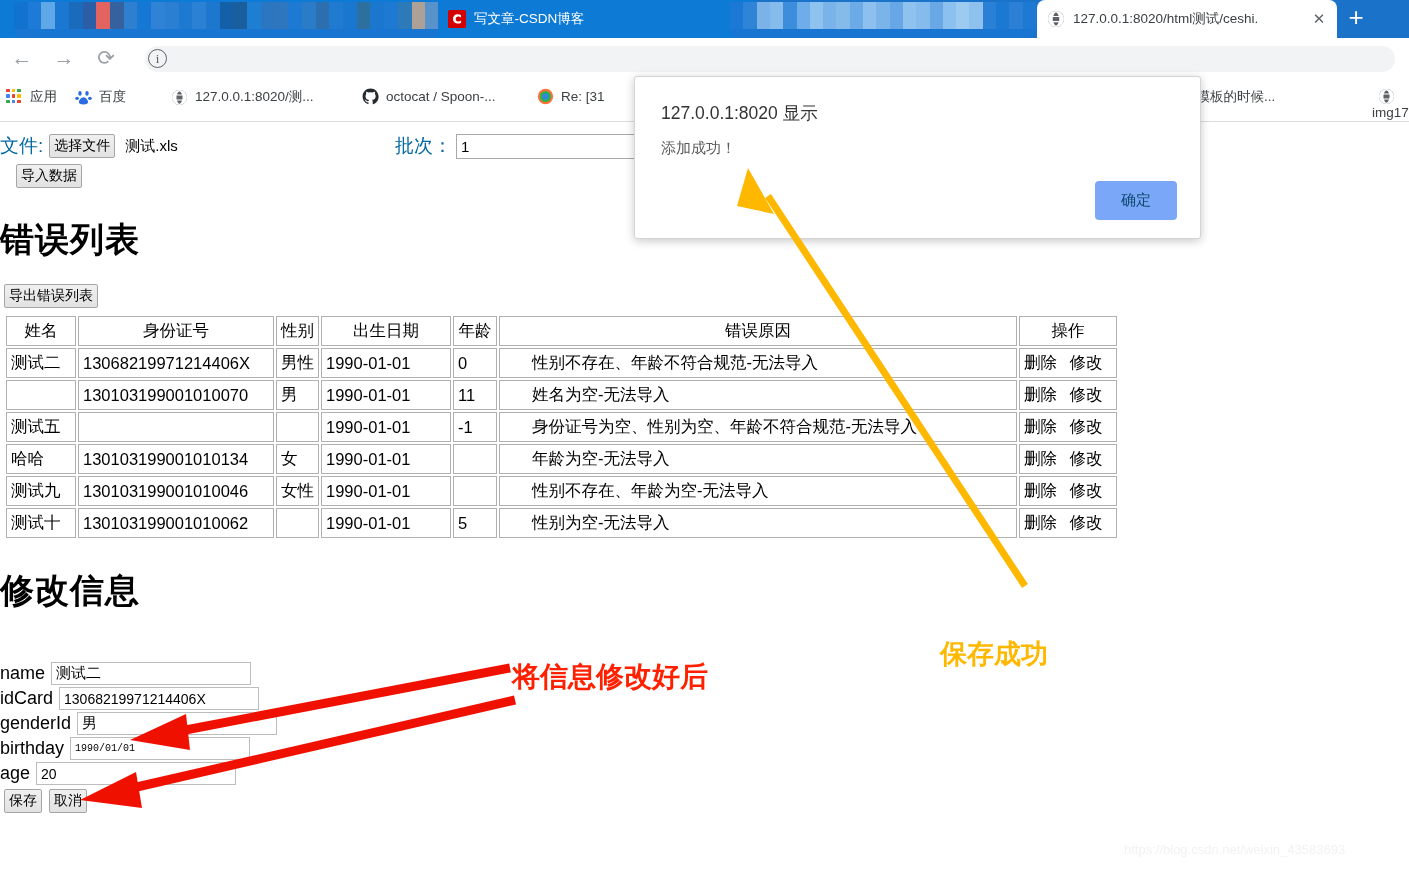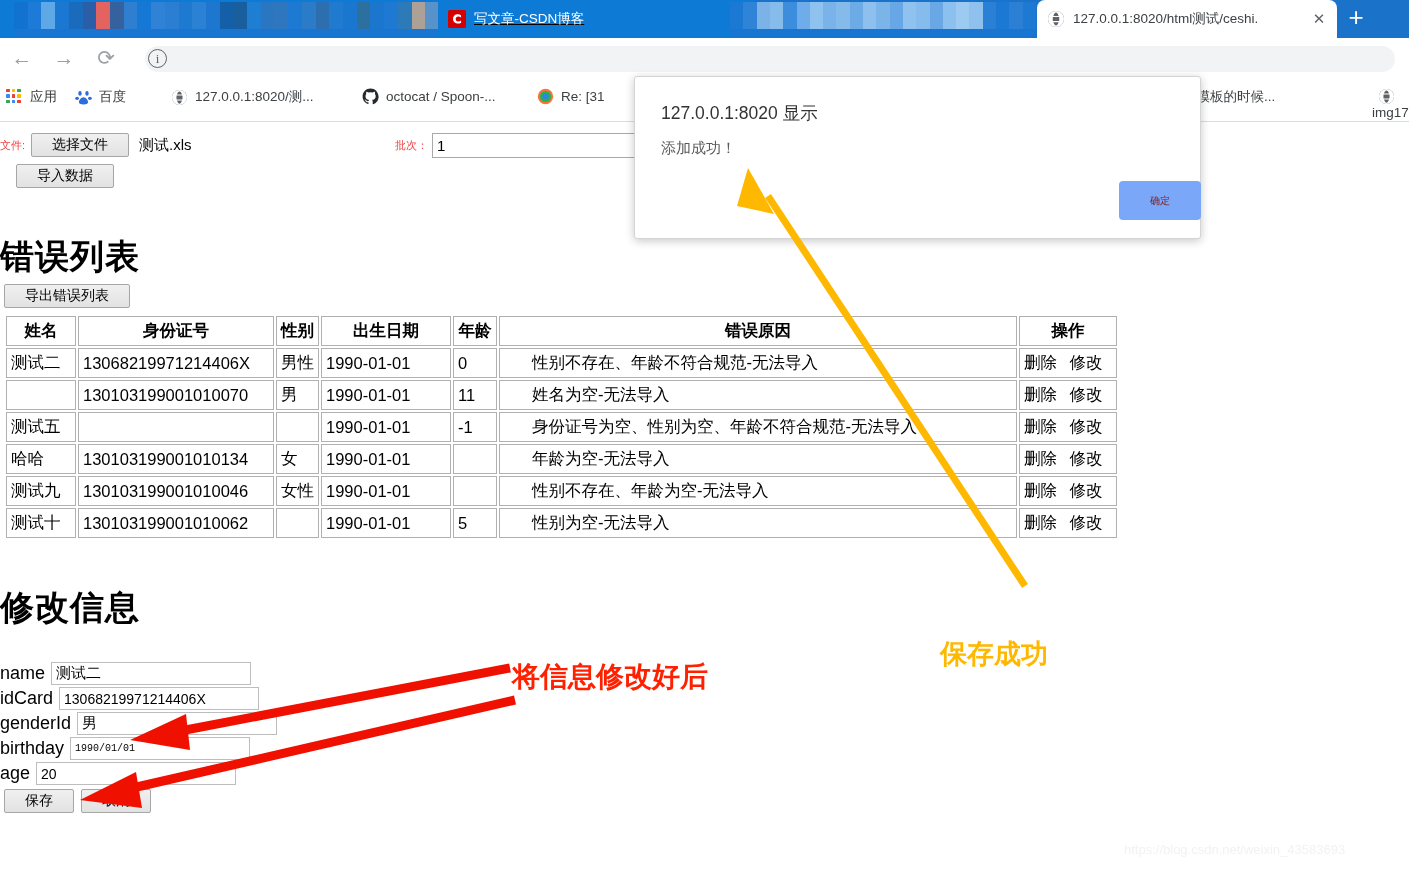--- a/index.html
+++ b/index.html
@@ -95,61 +95,60 @@
   .bm-ico { width: 17px; height: 17px; margin-right: 7px; flex: 0 0 17px; }
   .apps-grid { width: 15px; height: 15px; position: relative; }
   .apps-grid i {
     position: absolute; width: 3.6px; height: 3.6px; border-radius: 0.5px; display: block;
   }
 
   
   .page { position: absolute; top: 122px; left: 0; width: 1409px; height: 747px; background: #fff; }
 
   .row-file { position: absolute; left: 0; top: 11px; display: flex; align-items: center; }
-  .lbl { font-size: 11px; color: #ef4444; }
+  .lbl { font-size: 19px; color: #0369a1; }
   .btn-std {
     font-family: Liberation Serif, serif;
     font-size: 14px; color: #000;
     background: linear-gradient(#f0f0f0, #e2e2e2);
     border: 1px solid #a6a6a6; border-radius: 2px;
-    padding: 3px 20px; line-height: 16px; cursor: default;
+    padding: 3px 4px; line-height: 16px; cursor: default;
   }
   .filename { font-size: 15px; color: #000; margin-left: 10px; }
 
   .batch-wrap { position: absolute; left: 395px; top: 11px; display: flex; align-items: center; }
   .text-input {
     font-family: "Liberation Sans", sans-serif; font-size: 15px; color: #000;
     border: 1px solid #a9a9a9; background: #fff; padding: 2px 4px; outline: none;
   }
   #batch-input { width: 528px; height: 25px; margin-left: 4px; }
 
   .btn-import { position: absolute; left: 4px; top: 42px; margin-left: 12px; }
 
   .h2-title {
     position: absolute; font-weight: bold; color: #000;
     font-family: "Liberation Sans", "DejaVu Sans", sans-serif;
-    margin-top: 17px;
   }
   #err-title { left: 0; top: 95px; font-size: 34px; letter-spacing: 1px; }
   #edit-title { left: 0; top: 446px; font-size: 34px; letter-spacing: 1px; }
 
   .btn-export { position: absolute; left: 4px; top: 162px; }
 
   table.errtbl {
     position: absolute; left: 4px; top: 192px;
     border-collapse: separate; border-spacing: 2px;
     font-size: 16.5px; color: #000;
     background: transparent;
   }
   table.errtbl th, table.errtbl td {
     border: 1px solid #b0b0b0;
     padding: 1px 4px; height: 30px; vertical-align: middle;
     font-weight: normal; white-space: nowrap;
   }
-  table.errtbl th { font-weight: bold; }
+  table.errtbl th { font-weight: normal; }
   table.errtbl td.c-name { width: 70px; }
   table.errtbl td.c-id   { width: 196px; }
   table.errtbl td.c-gender { width: 42px; }
   table.errtbl td.c-birth  { width: 130px; }
   table.errtbl td.c-age    { width: 44px; }
   table.errtbl td.c-reason { width: 518px; padding-left: 32px; }
   table.errtbl td.c-op     { width: 98px; }
   .op-link { color: #000; }
 
   
@@ -177,23 +176,23 @@
   }
   .dlg-title {
     position: absolute; left: 26px; top: 24px;
     font-size: 17.5px; color: #333; font-family: "Liberation Sans", sans-serif;
   }
   .dlg-msg {
     position: absolute; left: 26px; top: 62px;
     font-size: 15px; color: #5a5a5a;
   }
   .dlg-ok {
-    position: absolute; left: 484px; top: 104px; width: 82px; height: 39px;
-    background: #7aa7f7; color: #7f1d1d; border: none; border-radius: 4px;
-    font-size: 10px; font-family: "Liberation Sans", sans-serif;
+    position: absolute; left: 460px; top: 104px; width: 82px; height: 39px;
+    background: #7aa7f7; color: #0c4a6e; border: none; border-radius: 4px;
+    font-size: 15px; font-family: "Liberation Sans", sans-serif;
     cursor: default;
   }
 
   
   .anno-svg { position: absolute; left: 0; top: 0; width: 1409px; height: 869px; pointer-events: none; z-index: 60; }
   .anno-text { position: absolute; font-weight: bold; white-space: nowrap; z-index: 61;
     font-family: "Liberation Sans", "DejaVu Sans", sans-serif; }
   #anno-red-text { left: 512px; top: 658px; font-size: 28px; color: #ff2000; }
   #anno-yellow-text { left: 940px; top: 636px; font-size: 27px; color: #ffb800; }
 
@@ -239,21 +238,21 @@
         <i class="px" style="left: 329.032px; width: 14.3097px; background: rgb(26, 119, 207); position: absolute; top: 2px; height: 28px; display: block;"></i>
         <i class="px" style="left: 342.742px; width: 14.3097px; background: rgb(45, 112, 159); position: absolute; top: 2px; height: 28px; display: block;"></i>
         <i class="px" style="left: 356.452px; width: 14.3097px; background: rgb(27, 118, 205); position: absolute; top: 2px; height: 28px; display: block;"></i>
         <i class="px" style="left: 370.161px; width: 14.3097px; background: rgb(29, 121, 209); position: absolute; top: 2px; height: 28px; display: block;"></i>
         <i class="px" style="left: 383.871px; width: 14.3097px; background: rgb(45, 122, 185); position: absolute; top: 2px; height: 28px; display: block;"></i>
         <i class="px" style="left: 397.581px; width: 14.3097px; background: rgb(173, 160, 150); position: absolute; top: 2px; height: 28px; display: block;"></i>
         <i class="px" style="left: 411.29px; width: 14.3097px; background: rgb(87, 146, 203); position: absolute; top: 2px; height: 28px; display: block;"></i>
         <i style="position: absolute; left: 0px; bottom: 0px; width: 100%; height: 9px; background: rgb(24, 118, 210); display: block; border-bottom-left-radius: 10px; border-bottom-right-radius: 10px;"></i>
       </div>
 
-    <div class="tab active-csdn" style="left:438px;width:317px;text-decoration:underline;">
+    <div class="tab active-csdn" style="left:438px;width:317px;">
       <span class="tab-favicon">
         <svg viewBox="0 0 18 18" width="18" height="18">
           <rect x="0" y="0" width="18" height="18" rx="1.5" fill="#d40000"></rect>
           <path d="M13 5.2a5.4 5.4 0 0 0-4.2-.9C6.3 4.8 5 6.6 5 8.9c0 2.4 1.6 4.2 4.1 4.6 1.5.2 3-.1 4-.8v-2.3c-.9.7-2 1.1-3.1 1-1.4-.1-2.3-1-2.3-2.4 0-1.4 1-2.4 2.4-2.5 1.1-.1 2.1.3 3 1z" fill="#ffffff"></path>
         </svg>
       </span>
       <span class="tab-title">写文章-CSDN博客</span>
       <span class="tab-close">✕</span>
     </div>
 

